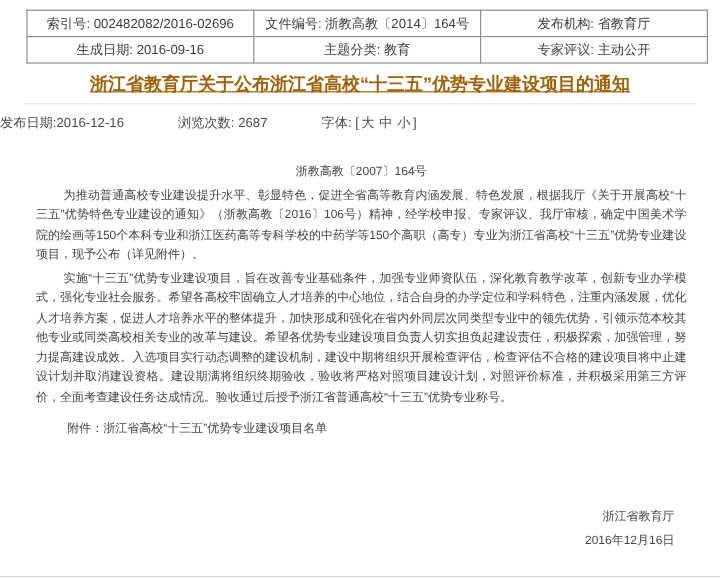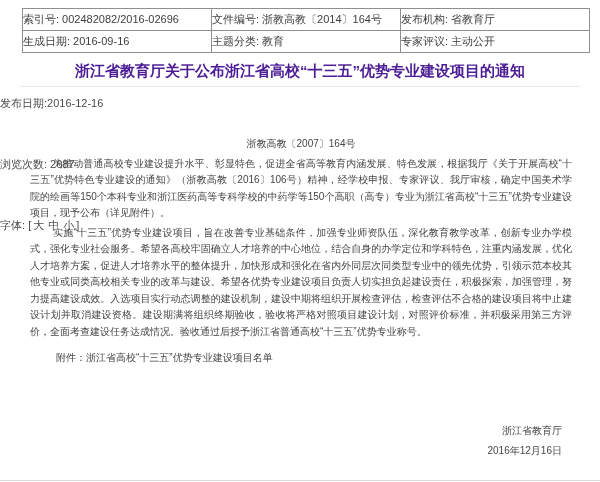--- a/index.html
+++ b/index.html
@@ -17,54 +17,54 @@
   .doc-table {
     position: absolute;
     left: 22px; top: 8px;
     width: 568px;
     border-collapse: collapse;
     table-layout: fixed;
   }
   .doc-table td {
     border: 1px solid #8f8f8f;
     height: 22px;
-    text-align: left;
+    text-align: center;
     vertical-align: middle;
     font-size: 11px;
     color: #3d3d3d;
     white-space: nowrap;
     overflow: hidden;
   }
   .doc-table { border: 1px solid #7f7f7f; }
   
   .title {
     position: absolute;
     left: 20px; right: 20px; top: 60px;
     text-align: center;
     font-size: 15px;
     font-weight: bold;
-    color: #4c1d95;
+    color: #a16207;
     line-height: 22px;
+    text-decoration: underline;
   }
   .title-divider {
     position: absolute;
     left: 20px; right: 20px; top: 86px;
     border-bottom: 1px solid #e9e9e9;
   }
   
   .meta-row {
     position: absolute;
     left: 0; right: 30px; top: 95px;
     display: flex;
     justify-content: flex-start;
     gap: 45px;
     font-size: 11px;
     color: #4a4a4a;
     line-height: 16px;
-    flex-direction: column;
   }
   .font-switch { white-space: nowrap; }
   .fopt { cursor: pointer; margin: 0 2px; }
   
   .body {
     position: absolute;
     left: 30px; right: 28px; top: 136px;
     font-size: 10px;
     line-height: 16.5px;
     color: #454545;

